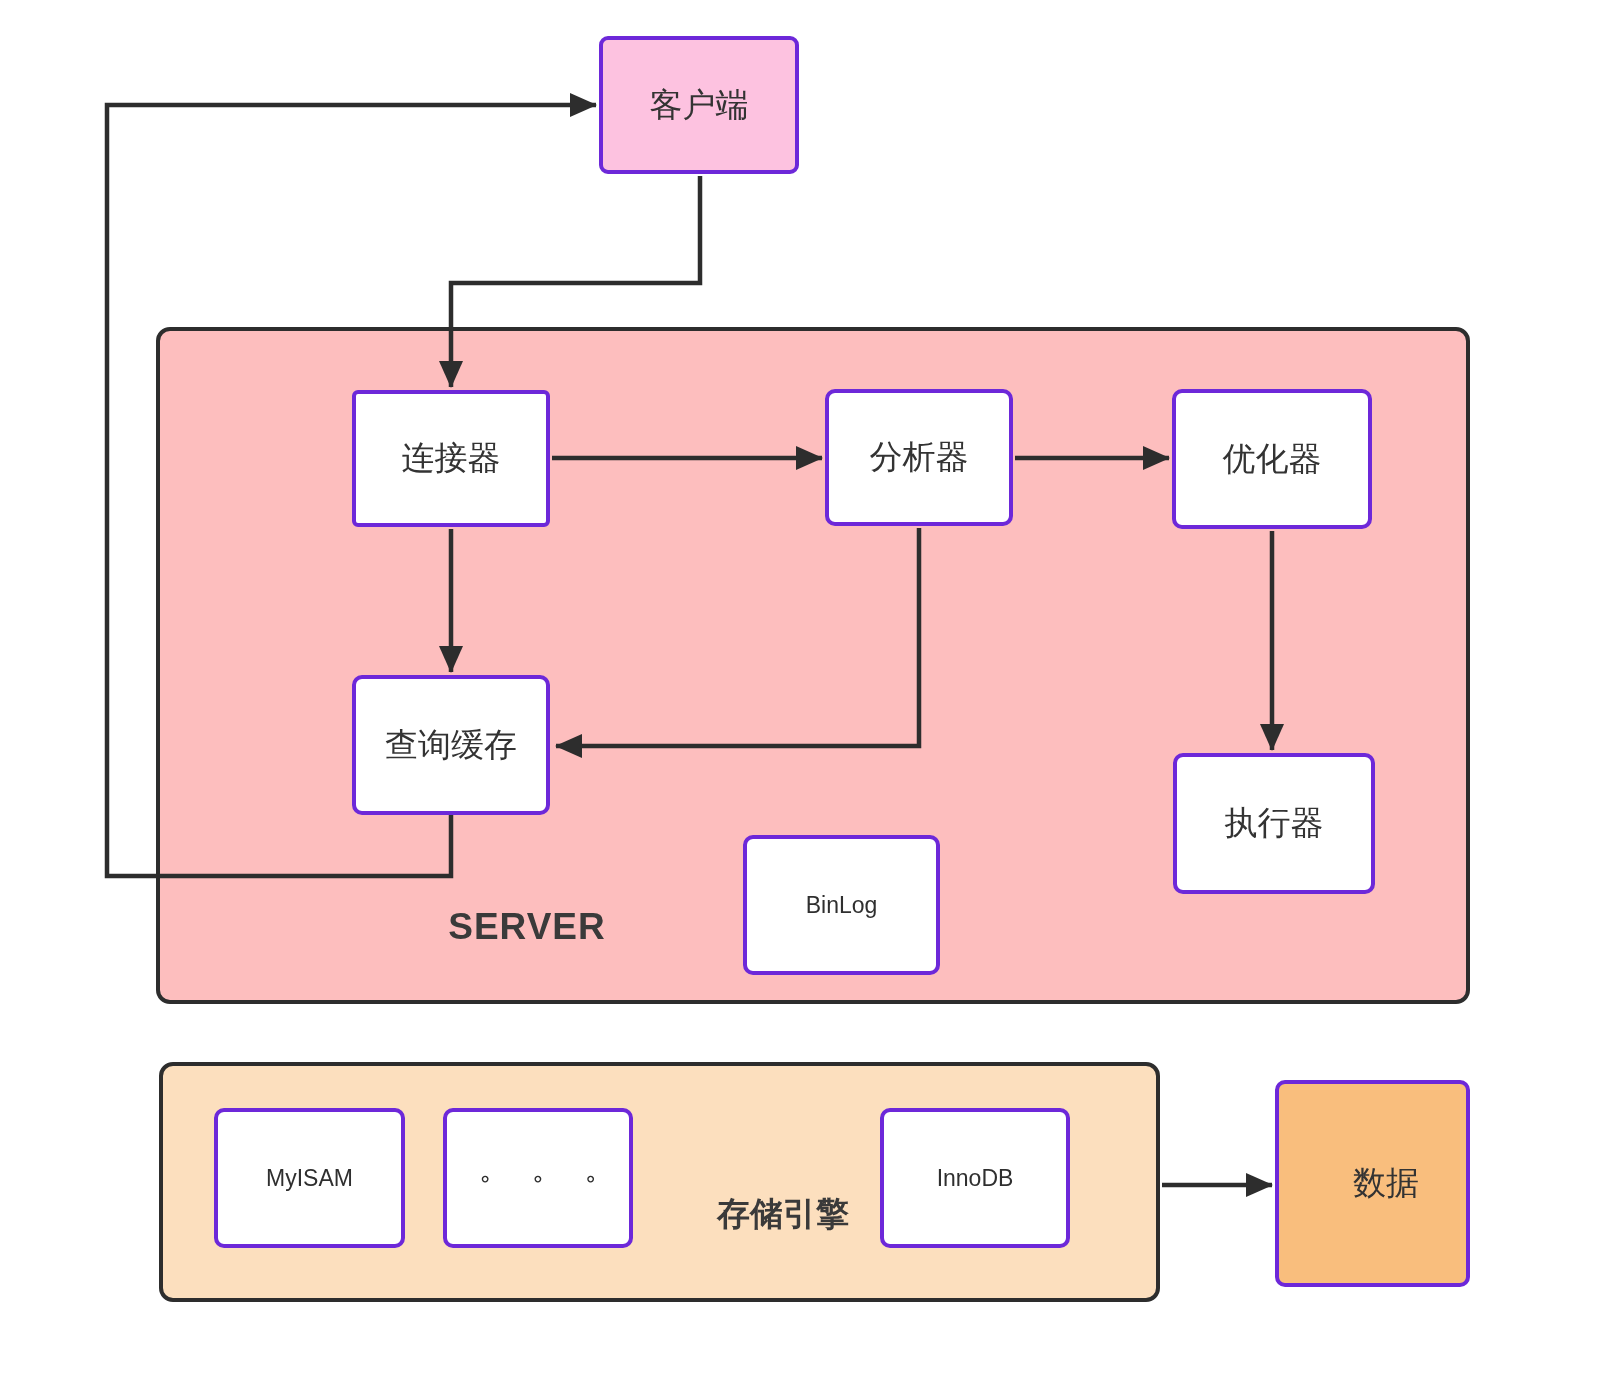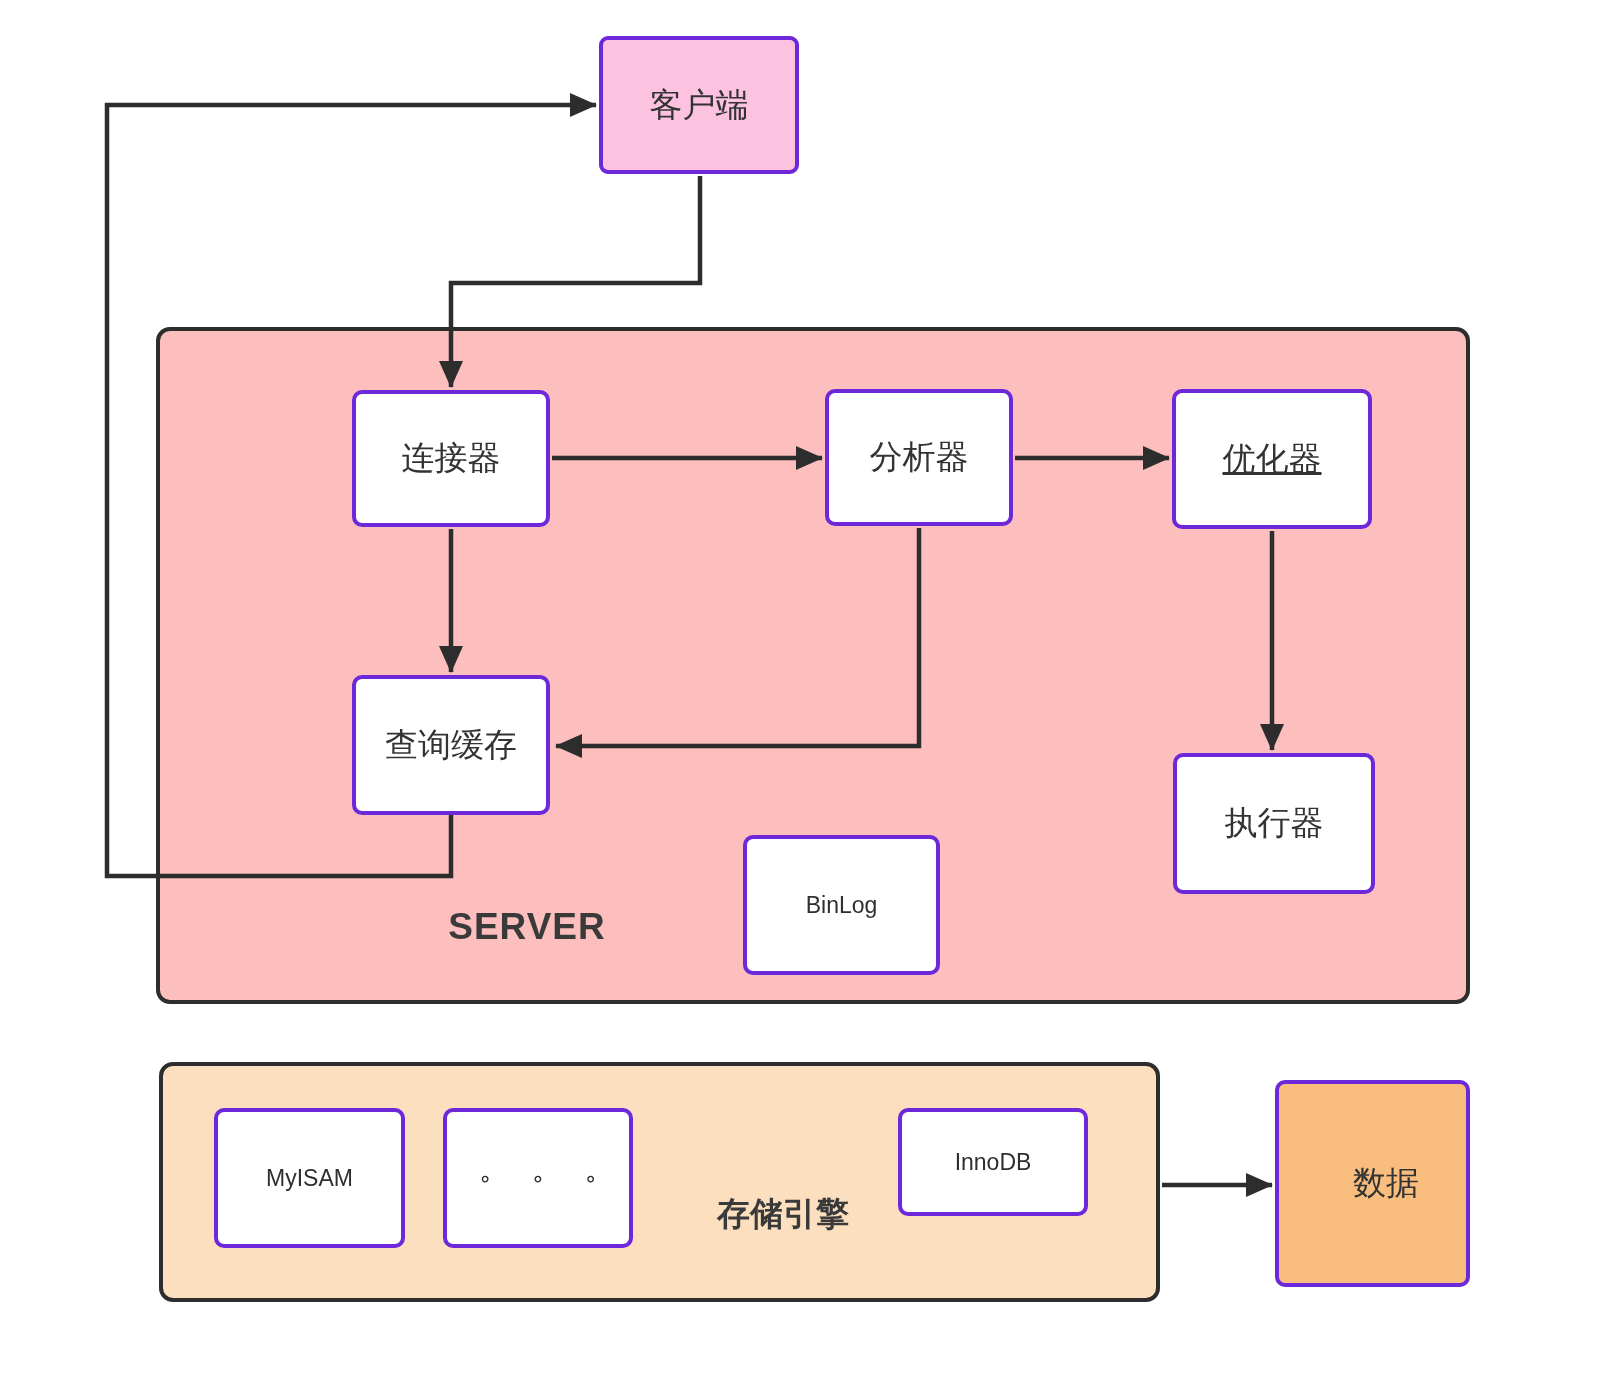--- a/index.html
+++ b/index.html
@@ -29,29 +29,29 @@
     display: flex;
     align-items: center;
     justify-content: center;
     font-size: 33px;
     color: #333333;
     z-index: 3;
   }
   .latin { font-size: 23px; color: #2f2f2f; }
 
   .client-node   { left: 599px;  top: 36px;   width: 200px; height: 138px; background: #fdc2e0; border-radius: 9px; }
-  .connector-node{ left: 352px;  top: 390px;  width: 198px; height: 137px; }
+  .connector-node{ left: 352px;  top: 390px;  width: 198px; height: 137px; border-radius: 6px; }
   .analyzer-node { left: 825px;  top: 389px;  width: 188px; height: 137px; }
-  .optimizer-node{ left: 1172px; top: 389px;  width: 200px; height: 140px; text-decoration: underline; }
+  .optimizer-node{ left: 1172px; top: 389px;  width: 200px; height: 140px; }
   .cache-node    { left: 352px;  top: 675px;  width: 198px; height: 140px; }
   .executor-node { left: 1173px; top: 753px;  width: 202px; height: 141px; }
   .binlog-node   { left: 743px;  top: 835px;  width: 197px; height: 140px; }
   .myisam-node   { left: 214px;  top: 1108px; width: 191px; height: 140px; }
   .dots-node     { left: 443px;  top: 1108px; width: 190px; height: 140px; }
-  .innodb-node   { left: 898px;  top: 1108px; width: 190px; height: 108px; }
+  .innodb-node   { left: 880px;  top: 1108px; width: 190px; height: 140px; }
   .data-node     { left: 1275px; top: 1080px; width: 195px; height: 207px; background: #f9be7d; padding-left: 27px; }
 
   .dots-node .dots-text {
     font-size: 22px;
     letter-spacing: 16px;
     padding-left: 16px;
     color: #2d2d2d;
     font-family: "DejaVu Sans", sans-serif;
   }
 

